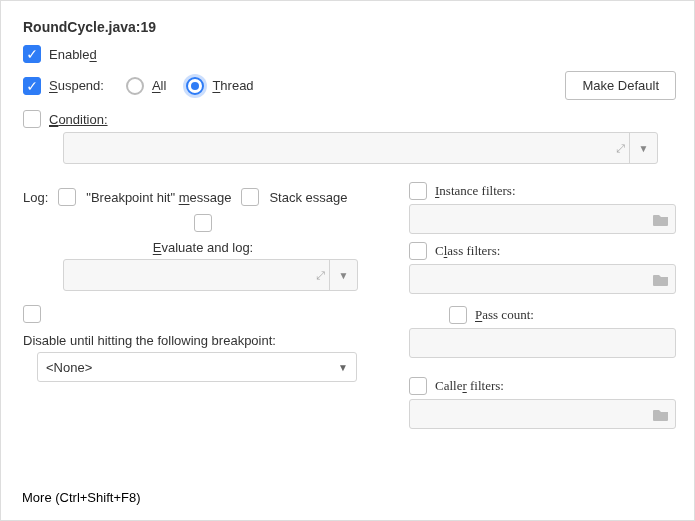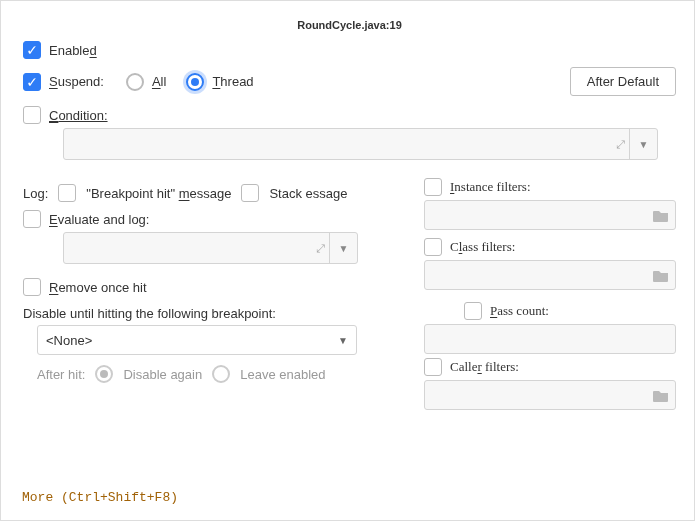--- a/index.html
+++ b/index.html
@@ -15,21 +15,21 @@
     position: relative;
   }
   .dialog {
     background: #fff;
     padding: 18px 18px 16px 22px;
     width: 100%;
     height: 100%;
     border: 1px solid #ddd;
     box-shadow: 0 0 4px rgba(0,0,0,.08);
   }
-  .title { font-weight: bold; font-size: 11px; margin-bottom: 10px; text-align: center; }
+  .title { font-weight: bold; font-size: 14px; margin-bottom: 10px; }
   .row { display: flex; align-items: center; gap: 8px; margin: 4px 0; }
   .pad-row { margin: 6px 0; }
 
   
   .cb {
     width: 18px; height: 18px; border: 1px solid #bbb; border-radius: 3px;
     display: inline-flex; align-items: center; justify-content: center;
     font-size: 14px; color: #fff; flex: 0 0 auto; background:#fff;
   }
   .cb.checked { background: #2e7cf6; border-color: #2e7cf6; }
@@ -72,21 +72,21 @@
     font-size: 11px; color: #aaa; letter-spacing: -2px;
   }
   .drop-btn {
     width: 28px; border-left: 1px solid #d4d4d4;
     display: flex; align-items: center; justify-content: center;
     color: #888; font-size: 10px;
   }
 
   .log-row { display:flex; align-items:center; gap:10px; margin-top:14px;}
   .cols {
-    display: flex; gap: 41px; margin-top: 10px;
+    display: flex; gap: 26px; margin-top: 10px;
   }
   .left-col { flex: 0 0 360px; }
   .right-col { flex: 1; font-family: Liberation Serif, serif; }
 
   .eval-box {
     margin-left: 40px;
     width: 295px;
   }
 
   .field-row { margin: 8px 0 4px 0; }
@@ -114,21 +114,21 @@
   }
   .rb.disabled { border-color:#ccc; }
   .rb.disabled.dsel::after {
     content:""; width:8px; height:8px; background:#bbb; border-radius:50%;
   }
 
   .footer {
     position:absolute; left:22px; right:18px; bottom:16px;
     display:flex; align-items:center; justify-content:space-between;
   }
-  .link { color:#a16207; cursor:pointer;font-family:Liberation Mono, monospace; }
+  .link { color:#000000; cursor:pointer; }
 </style>
 </head>
 <body>
 
 <div class="dialog">
 
   <div class="title">RoundCycle.java:19</div>
 
   <div class="row pad-row">
     <span class="cb checked">✓</span>
@@ -146,21 +146,21 @@
     <span class="rb"></span>
     <span class="lbl">
       <span class="u">A</span><span>ll</span>
     </span>
     <span style="width:4px"></span>
     <span class="rb sel"></span>
     <span class="lbl">
       <span class="u">T</span><span>hread</span>
     </span>
     <span style="flex:1"></span>
-    <button class="btn">After Default</button>
+    <button class="btn">Make Default</button>
   </div>
 
   <div class="row" style="margin-top:10px;text-decoration:underline;">
     <span class="cb"></span>
     <span class="lbl">
       <span class="u">C</span><span>ondition:</span>
     </span>
   </div>
   <div class="disabled-panel" style="margin-left:40px; width:595px;">
     <div class="expr-box">
@@ -177,55 +177,45 @@
       <div class="log-row">
         <span class="lbl">Log:</span>
         <span class="cb"></span>
         <span class="lbl">
           <span>"Breakpoint hit" </span><span class="u">m</span><span>essage</span>
         </span>
         <span class="cb"></span>
         <span class="lbl">Stack essage</span>
       </div>
 
-      <div class="row" style="margin-top:8px;">
+      <div class="row" style="margin-top:8px;flex-direction:column;">
         <span class="cb"></span>
         <span class="lbl">
           <span class="u">E</span><span>valuate and log:</span>
         </span>
       </div>
       <div class="eval-box">
         <div class="expr-box">
           <div class="expr-main">
             <span class="expand-icon">⤢</span>
           </div>
           <div class="drop-btn">▼</div>
         </div>
       </div>
 
       <div class="row" style="margin-top:14px;">
         <span class="cb"></span>
-        <span class="lbl">
-          <span class="u">R</span><span>emove once hit</span>
-        </span>
       </div>
 
       <div class="lbl" style="margin-top:10px;">Disable until hitting the following breakpoint:</div>
       <div class="select-box">
         <span>&lt;None&gt;</span>
         <span class="arrow">▼</span>
       </div>
 
-      <div class="after-hit">
-        <span>After hit:</span>
-        <span class="rb disabled dsel"></span>
-        <span>Disable again</span>
-        <span class="rb disabled"></span>
-        <span>Leave enabled</span>
-      </div>
     </div>
 
     <div class="right-col">
 
       <div class="field-row row">
         <span class="cb"></span>
         <span class="lbl">
           <span class="u">I</span><span>nstance filters:</span>
         </span>
       </div>
@@ -252,21 +242,21 @@
       </div>
 
       <div class="field-row row" style="margin-top:12px;padding-left:40px;">
         <span class="cb"></span>
         <span class="lbl">
           <span class="u">P</span><span>ass count:</span>
         </span>
       </div>
       <div class="field-input"></div>
 
-      <div class="field-row row" style="margin-top:4px;">
+      <div class="field-row row" style="margin-top:19px;">
         <span class="cb"></span>
         <span class="lbl">
           <span>Calle</span><span class="u">r</span><span> filters:</span>
         </span>
       </div>
       <div class="field-input">
         <span class="folder">
           <svg width="16" height="13" viewBox="0 0 16 13">
               <path fill="#bbb" d="M1 2h5l2 2h7v8a1 1 0 0 1-1 1H1a1 1 0 0 1-1-1V3a1 1 0 0 1 1-1z"></path>
             </svg>

